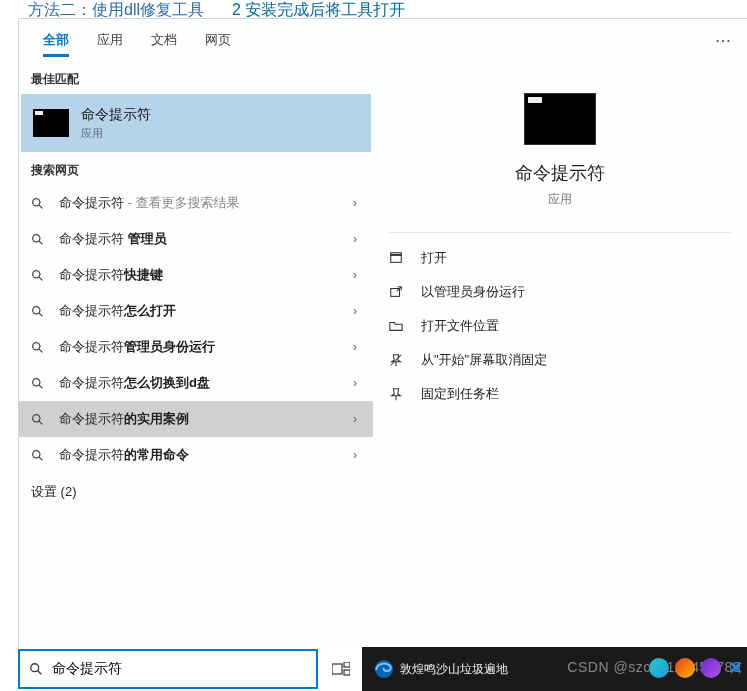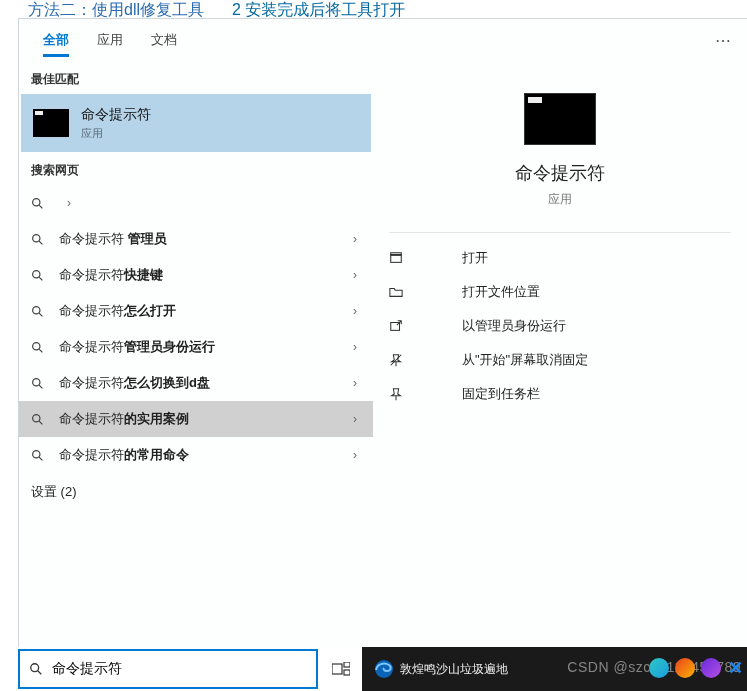--- a/index.html
+++ b/index.html
@@ -30,21 +30,21 @@
   .item .text .bold { font-weight: 600; }
   .item .text .muted { color: #888; }
   .item .chev { color: #666; font-size: 12px; padding: 4px 8px; }
   .settings-line { padding: 10px 12px; font-size: 13px; color: #222; cursor: pointer; }
   .preview-top { text-align: center; padding-top: 32px; }
   .preview-thumb { width: 72px; height: 52px; background: #000; margin: 0 auto 16px; border: 1px solid #333; position: relative; }
   .preview-thumb::before { content:""; position:absolute; top:3px; left:3px; width:14px; height:6px; background:#eee; }
   .preview-title { font-size: 18px; color: #222; margin-bottom: 6px; }
   .preview-sub { font-size: 12px; color: #777; }
   .divider { height: 1px; background: #e3e6e9; margin: 24px 6px 8px; }
-  .action { display: flex; align-items: center; height: 34px; padding: 0 6px; font-size: 13px; color: #222; cursor: pointer; gap: 41px; }
+  .action { display: flex; align-items: center; height: 34px; padding: 0 6px; font-size: 13px; color: #222; cursor: pointer; }
   .action .aicon { width: 24px; text-align: center; font-size: 13px; color: #333; margin-right: 8px; }
   .taskbar { position: absolute; bottom: 0; left: 0; right: 0; height: 44px; display: flex; align-items: stretch; }
   .searchbox { width: 300px; height: 40px; border: 2px solid #0078d4; background: #fff; margin: 2px 2px 2px 18px; display: flex; align-items: center; }
   .searchbox .sicon { width: 32px; text-align: center; color: #444; font-size: 14px; }
   .searchbox input { border: none; outline: none; flex: 1; font-size: 14px; color: #000; }
   .tb-icons { width: 42px; display: flex; align-items: center; justify-content: center; color: #333; }
   .tb-dark { flex: 1; background: #1a1a1a; display: flex; align-items: center; color: #ddd; font-size: 12px; padding-left: 6px; position: relative; overflow: hidden; }
   .edge-logo { margin: 0 6px; }
   .news { color: #eee; }
   .wm { position: absolute; right: 6px; top: 12px; color: rgba(220,220,220,0.55); font-size: 14px; letter-spacing: 0.5px; }
@@ -68,20 +68,23 @@
   <div class="tabs">
     <div class="tab active">
         <span>全部</span>
       </div>
     <div class="tab">
         <span>应用</span>
       </div>
     <div class="tab">
         <span>文档</span>
       </div>
+    <div class="tab">
+        <span>网页</span>
+      </div>
     <div class="more-dots">⋯</div>
   </div>
 
   <div class="content">
     <div class="left-col">
       <div class="section-label">最佳匹配</div>
       <div class="best">
         <div class="thumb"></div>
         <div>
           <div class="title">命令提示符</div>
@@ -91,20 +94,21 @@
 
       <div class="section-label">搜索网页</div>
       <div id="web-list">
           <div class="item">
             <span class="search-glyph">
               <svg width="13" height="13" viewBox="0 0 16 16">
                 <circle cx="6.5" cy="6.5" r="4.5" fill="none" stroke="#444" stroke-width="1.5"></circle>
                 <line x1="10" y1="10" x2="14" y2="14" stroke="#444" stroke-width="1.5"></line>
               </svg>
             </span>
+            <span class="text">命令提示符<span class="muted"> - 查看更多搜索结果</span></span>
             <span class="chev">›</span>
           </div>
           <div class="item">
             <span class="search-glyph">
               <svg width="13" height="13" viewBox="0 0 16 16">
                 <circle cx="6.5" cy="6.5" r="4.5" fill="none" stroke="#444" stroke-width="1.5"></circle>
                 <line x1="10" y1="10" x2="14" y2="14" stroke="#444" stroke-width="1.5"></line>
               </svg>
             </span>
             <span class="text">命令提示符 <span class="bold">管理员</span></span>
@@ -190,33 +194,33 @@
               <svg width="14" height="14" viewBox="0 0 16 16">
                 <rect x="2" y="4" width="12" height="9" fill="none" stroke="#333" stroke-width="1.2"></rect>
                 <rect x="2" y="2" width="12" height="3" fill="none" stroke="#333" stroke-width="1.2"></rect>
               </svg>
             </span>
             <span>打开</span>
           </div>
           <div class="action">
             <span class="aicon">
               <svg width="14" height="14" viewBox="0 0 16 16">
-                <path d="M1 4 L6 4 L7 6 L15 6 L15 13 L1 13 Z" fill="none" stroke="#333" stroke-width="1.2"></path>
-              </svg>
-            </span>
-            <span>打开文件位置</span>
-          </div>
-          <div class="action">
-            <span class="aicon">
-              <svg width="14" height="14" viewBox="0 0 16 16">
                 <rect x="2" y="4" width="10" height="9" fill="none" stroke="#333" stroke-width="1.2"></rect>
                 <path d="M10 2 L14 2 L14 6 M14 2 L9 7" fill="none" stroke="#333" stroke-width="1.2"></path>
               </svg>
             </span>
             <span>以管理员身份运行</span>
+          </div>
+          <div class="action">
+            <span class="aicon">
+              <svg width="14" height="14" viewBox="0 0 16 16">
+                <path d="M1 4 L6 4 L7 6 L15 6 L15 13 L1 13 Z" fill="none" stroke="#333" stroke-width="1.2"></path>
+              </svg>
+            </span>
+            <span>打开文件位置</span>
           </div>
           <div class="action">
             <span class="aicon">
               <svg width="14" height="14" viewBox="0 0 16 16">
                 <path d="M5 2 L11 2 L10 8 L13 10 L3 10 L6 8 Z M8 10 L8 15" fill="none" stroke="#333" stroke-width="1.2"></path>
                 <line x1="2" y1="14" x2="14" y2="2" stroke="#333" stroke-width="1.2"></line>
               </svg>
             </span>
             <span>从"开始"屏幕取消固定</span>
           </div>

